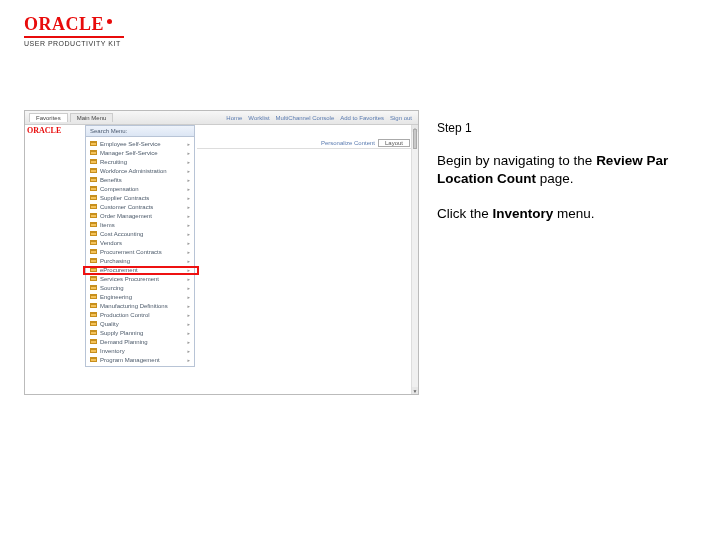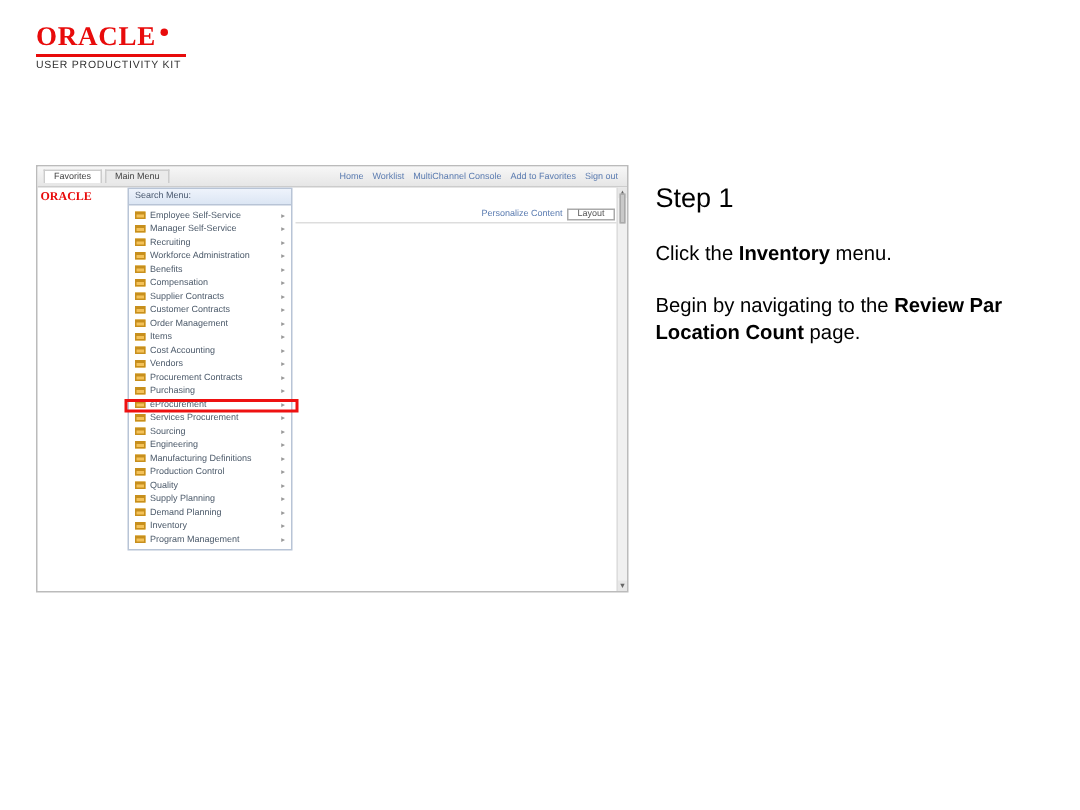--- a/index.html
+++ b/index.html
@@ -153,21 +153,21 @@
   }
   .ss-scroll .arr.bot { bottom: 0; }
   .instructions {
     flex: 1;
     font-size: 13.5px;
     color: #000;
     line-height: 1.35;
     padding-top: 10px;
   }
   .instructions p { margin-bottom: 16px; }
-  .step-label { font-size: 18px; margin-bottom: 18px; }
+  .step-label { font-size: 12px; margin-bottom: 18px; }
 </style>
 </head>
 <body>
 
 <div class="header">
   <div class="logo-block">
     <div class="logo-row">
       <span class="logo-text">ORACLE</span>
       <span class="logo-dot"></span>
     </div>
@@ -330,19 +330,19 @@
     <div class="ss-scroll">
       <div class="arr">▲</div>
       <div class="thumb"></div>
       <div class="arr bot">▼</div>
     </div>
   </div>
 
   <div class="instructions">
     <p class="step-label">Step 1</p>
     <p>
-      <span>Click the </span><b>Inventory</b><span> menu.</span>
+      <span>Begin by navigating to the </span><b>Review Par Location Count</b><span> page.</span>
     </p>
     <p>
-      <span>Begin by navigating to the </span><b>Review Par Location Count</b><span> page.</span>
+      <span>Click the </span><b>Inventory</b><span> menu.</span>
     </p>
   </div>
 </div>
 
 </body></html>

